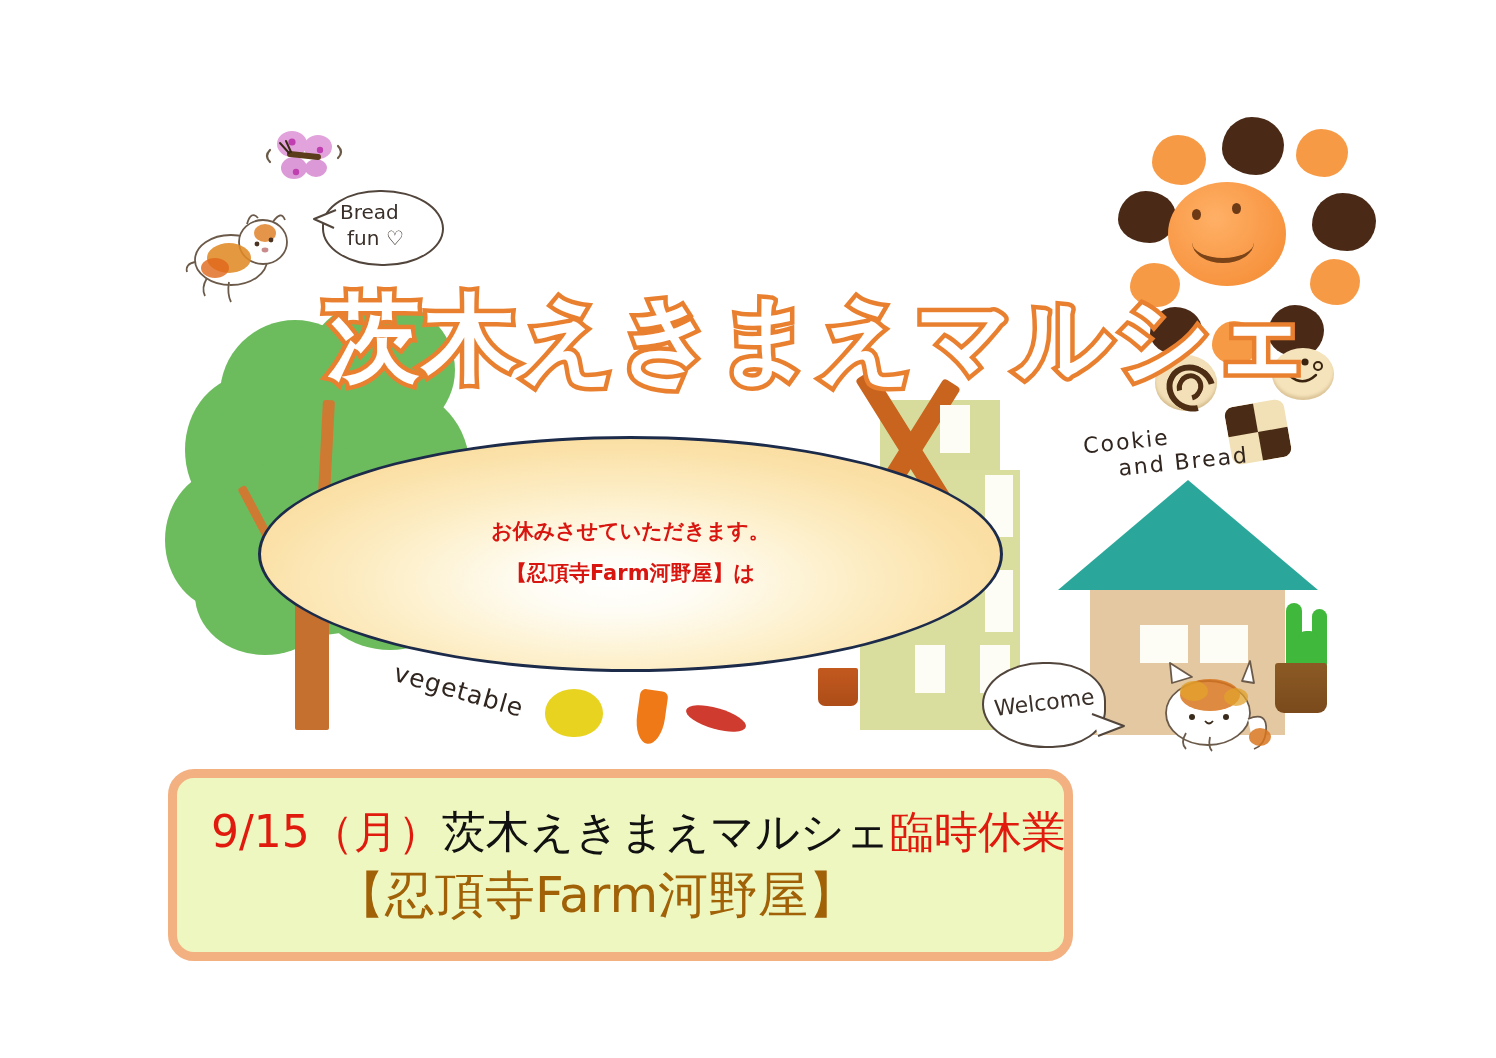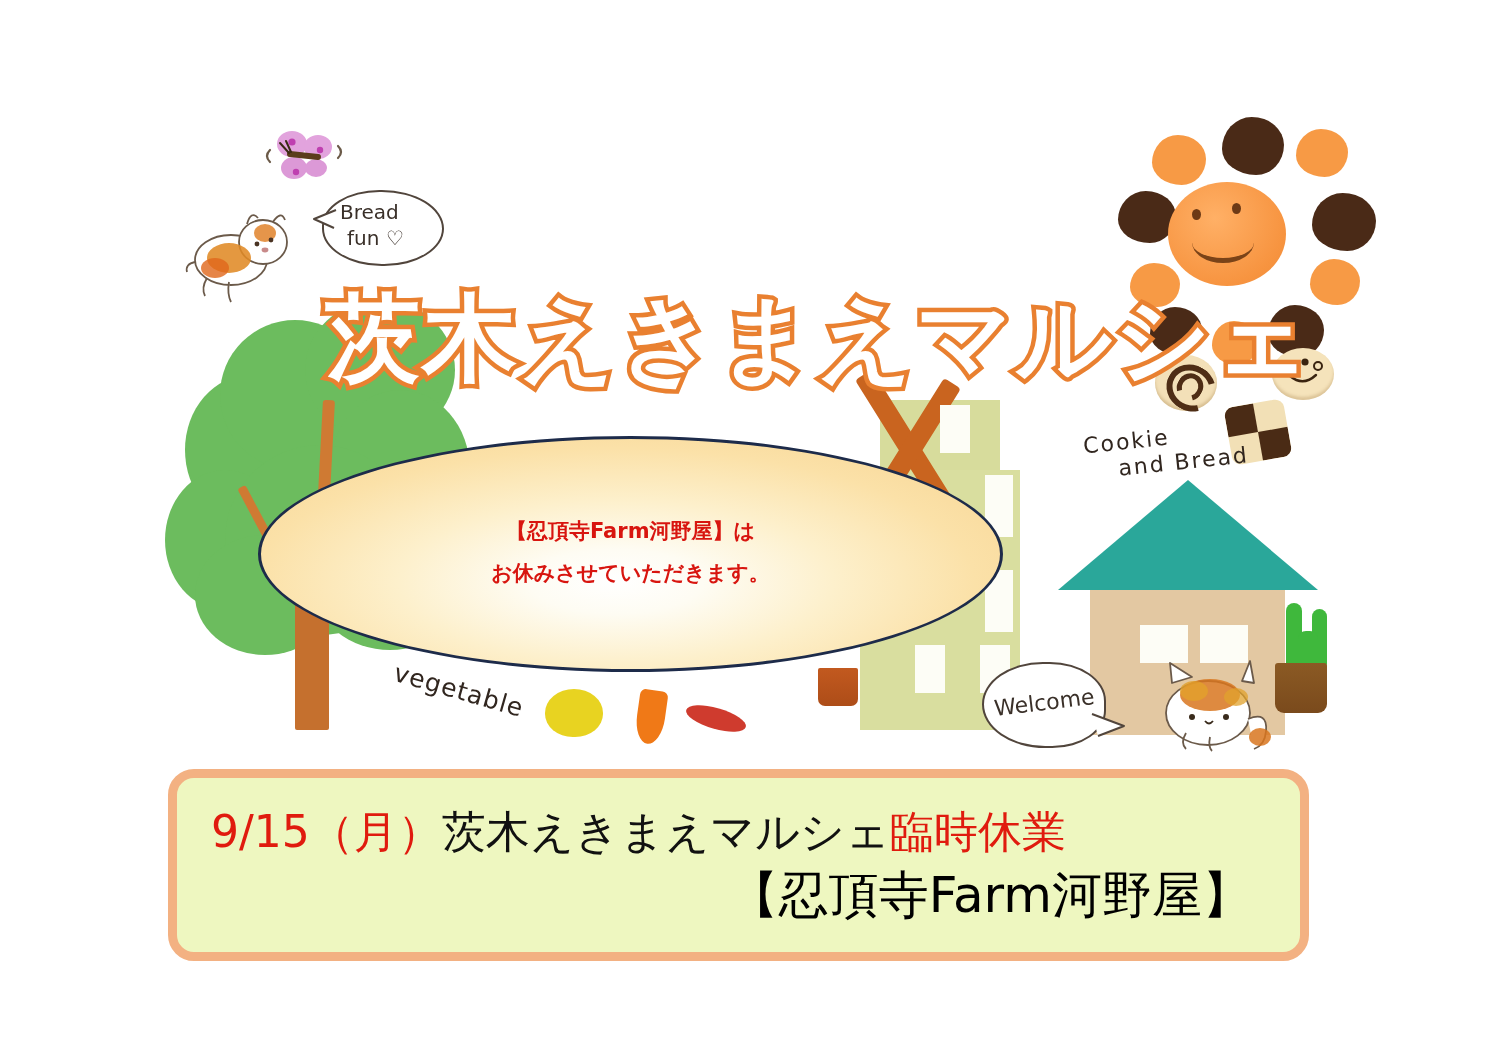--- a/index.html
+++ b/index.html
@@ -224,37 +224,37 @@
   }
   .mini-text{
     position:absolute;
     color:#3a3029;
     font-family:"DejaVu Sans","Liberation Sans",sans-serif;
     white-space:nowrap;
   }
 
   
   #bottom-box{
-    left:168px;top:769px;width:1141px;height:192px;
+    left:168px;top:769px;width:905px;height:192px;
     background:#eef7c0;
     border:9px solid #f3b182;
     border-radius:26px;
     box-sizing:border-box;
     z-index:6;
   }
   .bb-line1{
     position:absolute;left:34px;top:26px;
     font-size:44px;line-height:1.25;white-space:nowrap;
     font-family:"DejaVu Sans","Liberation Sans",sans-serif;
   }
   .bb-line2{
     position:absolute;left:0;right:48px;top:86px;
-    text-align:right;
+    text-align:center;
     font-size:50px;line-height:1.25;white-space:nowrap;
-    color:#000000;
+    color:#a16207;
     font-family:"DejaVu Sans","Liberation Sans",sans-serif;
   }
   .red{color:#e01b0e;}
   .blk{color:#111111;}
 </style>
 </head>
 <body>
 
 <div id="poster">
 
@@ -398,22 +398,22 @@
   <div class="abs hand lbl-cookie2">and Bread</div>
 
   <div class="abs title">茨木えきまえマルシェ</div>
 
   <div class="abs" id="bubble-wrap">
     <svg class="bubble-tail" width="320" height="175" viewBox="0 0 320 175" style="overflow:visible;">
       <path d="M8 6 L178 168 L196 14 Z" fill="#fbe2ab" stroke="#1d2b4a" stroke-width="3" stroke-linejoin="round"></path>
     </svg>
     <div class="bubble-oval"></div>
     <div class="bubble-text">
+      <div>お休みさせていただきます。</div>
       <div>【忍頂寺Farm河野屋】は</div>
-      <div>お休みさせていただきます。</div>
     </div>
   </div>
 
   <div class="abs" id="bottom-box">
     <div class="bb-line1">
       <span class="red">9/15</span><span class="red">（月）</span><span class="blk">茨木えきまえマルシェ</span><span class="red">臨時休業</span>
     </div>
     <div class="bb-line2">【忍頂寺Farm河野屋】</div>
   </div>
 

